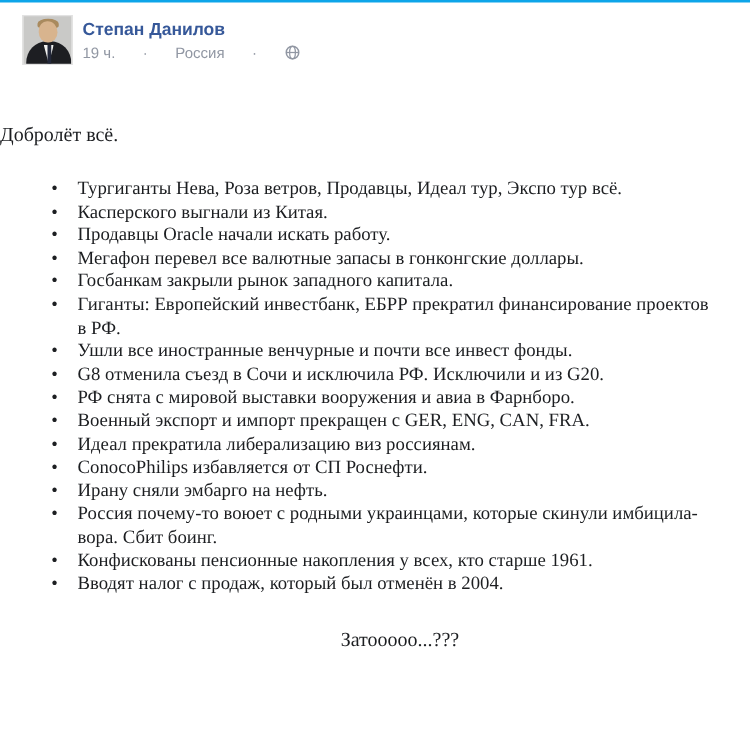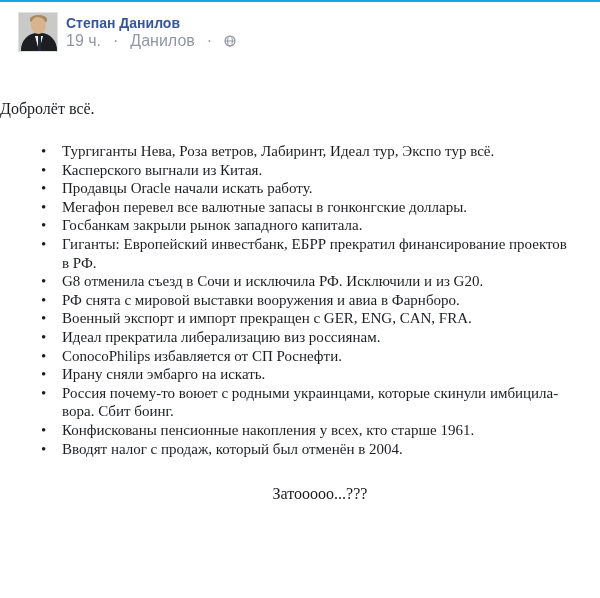--- a/index.html
+++ b/index.html
@@ -78,25 +78,25 @@
   .author-name {
     font-size: 14px;
     font-weight: bold;
     color: #365899;
     text-decoration: none;
     line-height: 18px;
     cursor: pointer;
   }
   .meta-line {
     margin-top: 2px;
-    font-size: 16px;
+    font-size: 12px;
     color: #9197a3;
     display: flex;
     align-items: center;
-    gap: 12px;
+    gap: 22px;
     line-height: 14px;
   }
   .meta-line .dot { color: #9197a3; }
   .globe-icon { display: inline-block; width: 12px; height: 12px; }
   .globe-icon svg { display: block; }
   
   .post-body {
     font-family: "Liberation Serif", "DejaVu Serif", serif;
     color: #1c1e21;
   }
@@ -147,48 +147,49 @@
       <div class="shirt"></div>
       <div class="tie"></div>
       <div class="hair"></div>
       <div class="head"></div>
     </div>
     <div class="header-text">
       <a class="author-name">Степан Данилов</a>
       <div class="meta-line">
         <span>19 ч.</span>
         <span class="dot">·</span>
-        <span>Данилов</span>
+        <span>Россия</span>
         <span class="dot">·</span>
         <span class="globe-icon">
           <svg width="12" height="12" viewBox="0 0 12 12">
             <circle cx="6" cy="6" r="5" fill="none" stroke="#9197a3" stroke-width="1.2"></circle>
             <ellipse cx="6" cy="6" rx="2.3" ry="5" fill="none" stroke="#9197a3" stroke-width="1"></ellipse>
             <line x1="1" y1="6" x2="11" y2="6" stroke="#9197a3" stroke-width="1"></line>
           </svg>
         </span>
       </div>
     </div>
   </div>
 
   <div class="post-body">
     <div class="post-title">Добролёт всё.</div>
     <ul class="bullet-list">
-        <li>Тургиганты Нева, Роза ветров, Лабиринт, Идеал тур, Экспо тур всё.</li>
+        <li>Тургиганты Нева, Роза ветров, Продавцы, Идеал тур, Экспо тур всё.</li>
         <li>Касперского выгнали из Китая.</li>
         <li>Продавцы Oracle начали искать работу.</li>
         <li>Мегафон перевел все валютные запасы в гонконгские доллары.</li>
         <li>Госбанкам закрыли рынок западного капитала.</li>
         <li>Гиганты: Европейский инвестбанк, ЕБРР прекратил финансирование проектов в РФ.</li>
+        <li>Ушли все иностранные венчурные и почти все инвест фонды.</li>
         <li>G8 отменила съезд в Сочи и исключила РФ. Исключили и из G20.</li>
         <li>РФ снята с мировой выставки вооружения и авиа в Фарнборо.</li>
         <li>Военный экспорт и импорт прекращен с GER, ENG, CAN, FRA.</li>
         <li>Идеал прекратила либерализацию виз россиянам.</li>
         <li>ConocoPhilips избавляется от СП Роснефти.</li>
-        <li>Ирану сняли эмбарго на искать.</li>
+        <li>Ирану сняли эмбарго на нефть.</li>
         <li>Россия почему-то воюет с родными украинцами, которые скинули имбицила-вора. Сбит боинг.</li>
         <li>Конфискованы пенсионные накопления у всех, кто старше 1961.</li>
         <li>Вводят налог с продаж, который был отменён в 2004.</li>
       </ul>
     <div class="post-footer-text">Затооооо...???</div>
   </div>
 
 </div>
 
 </body></html>

